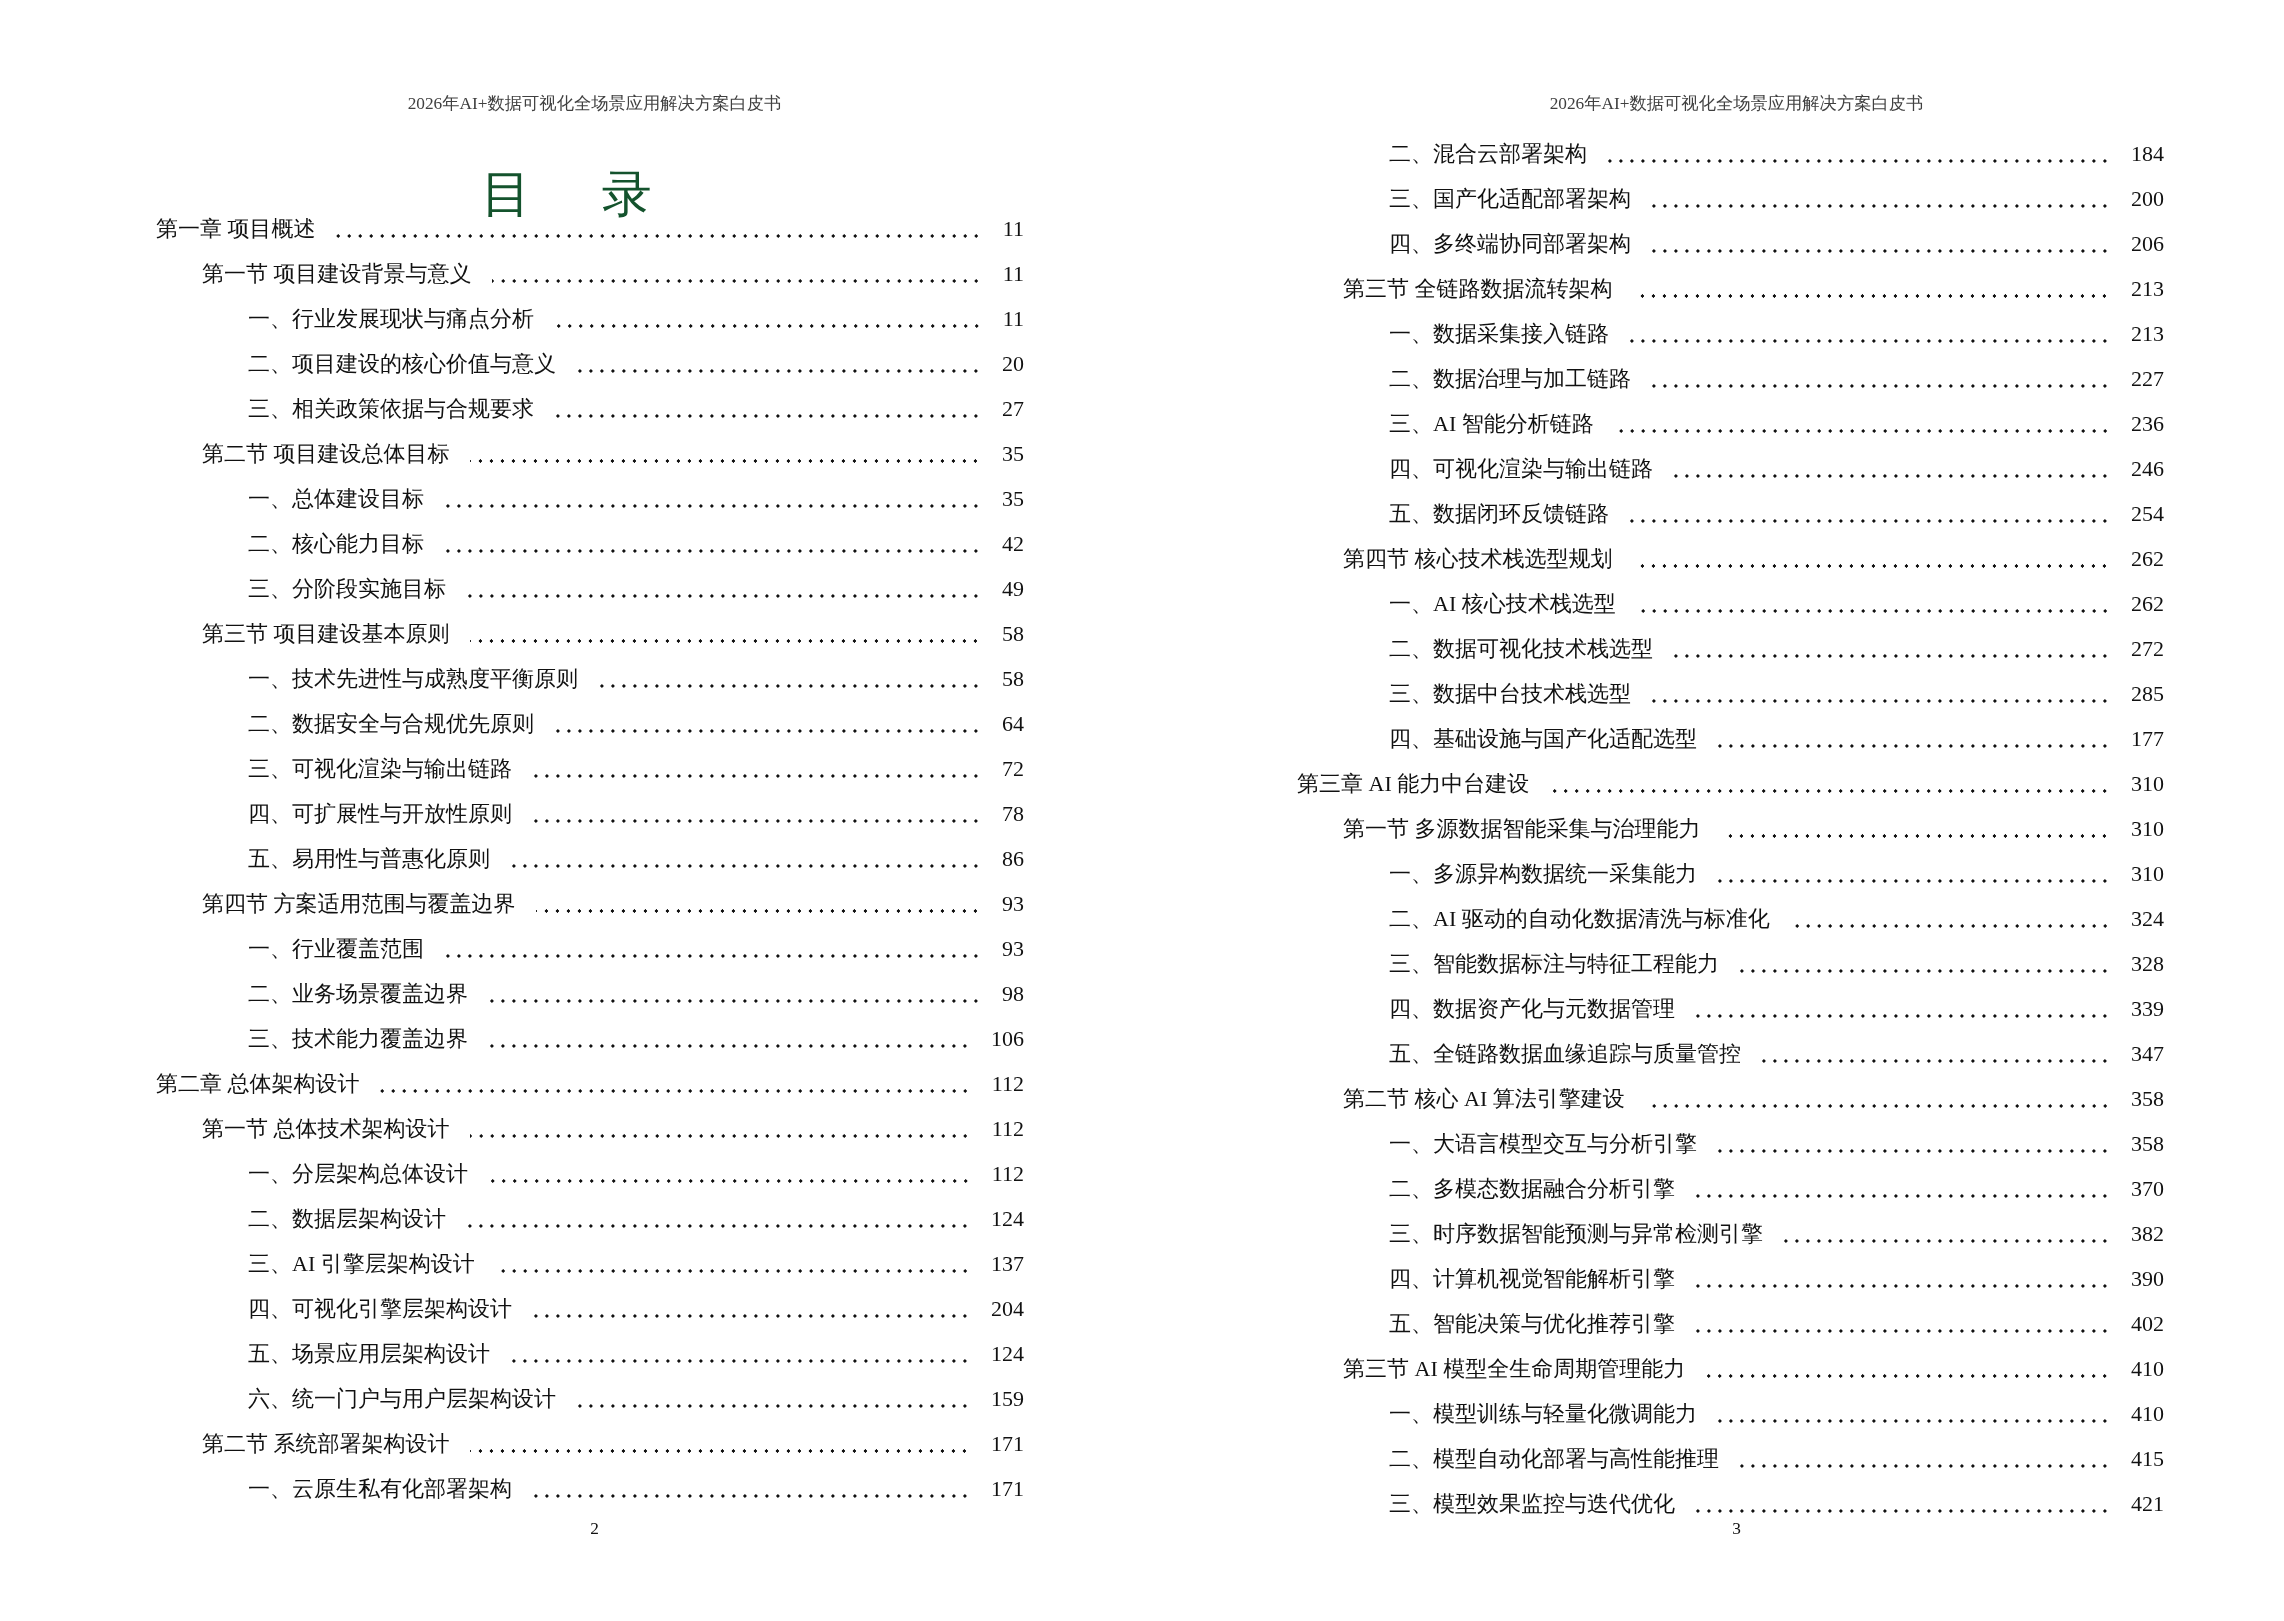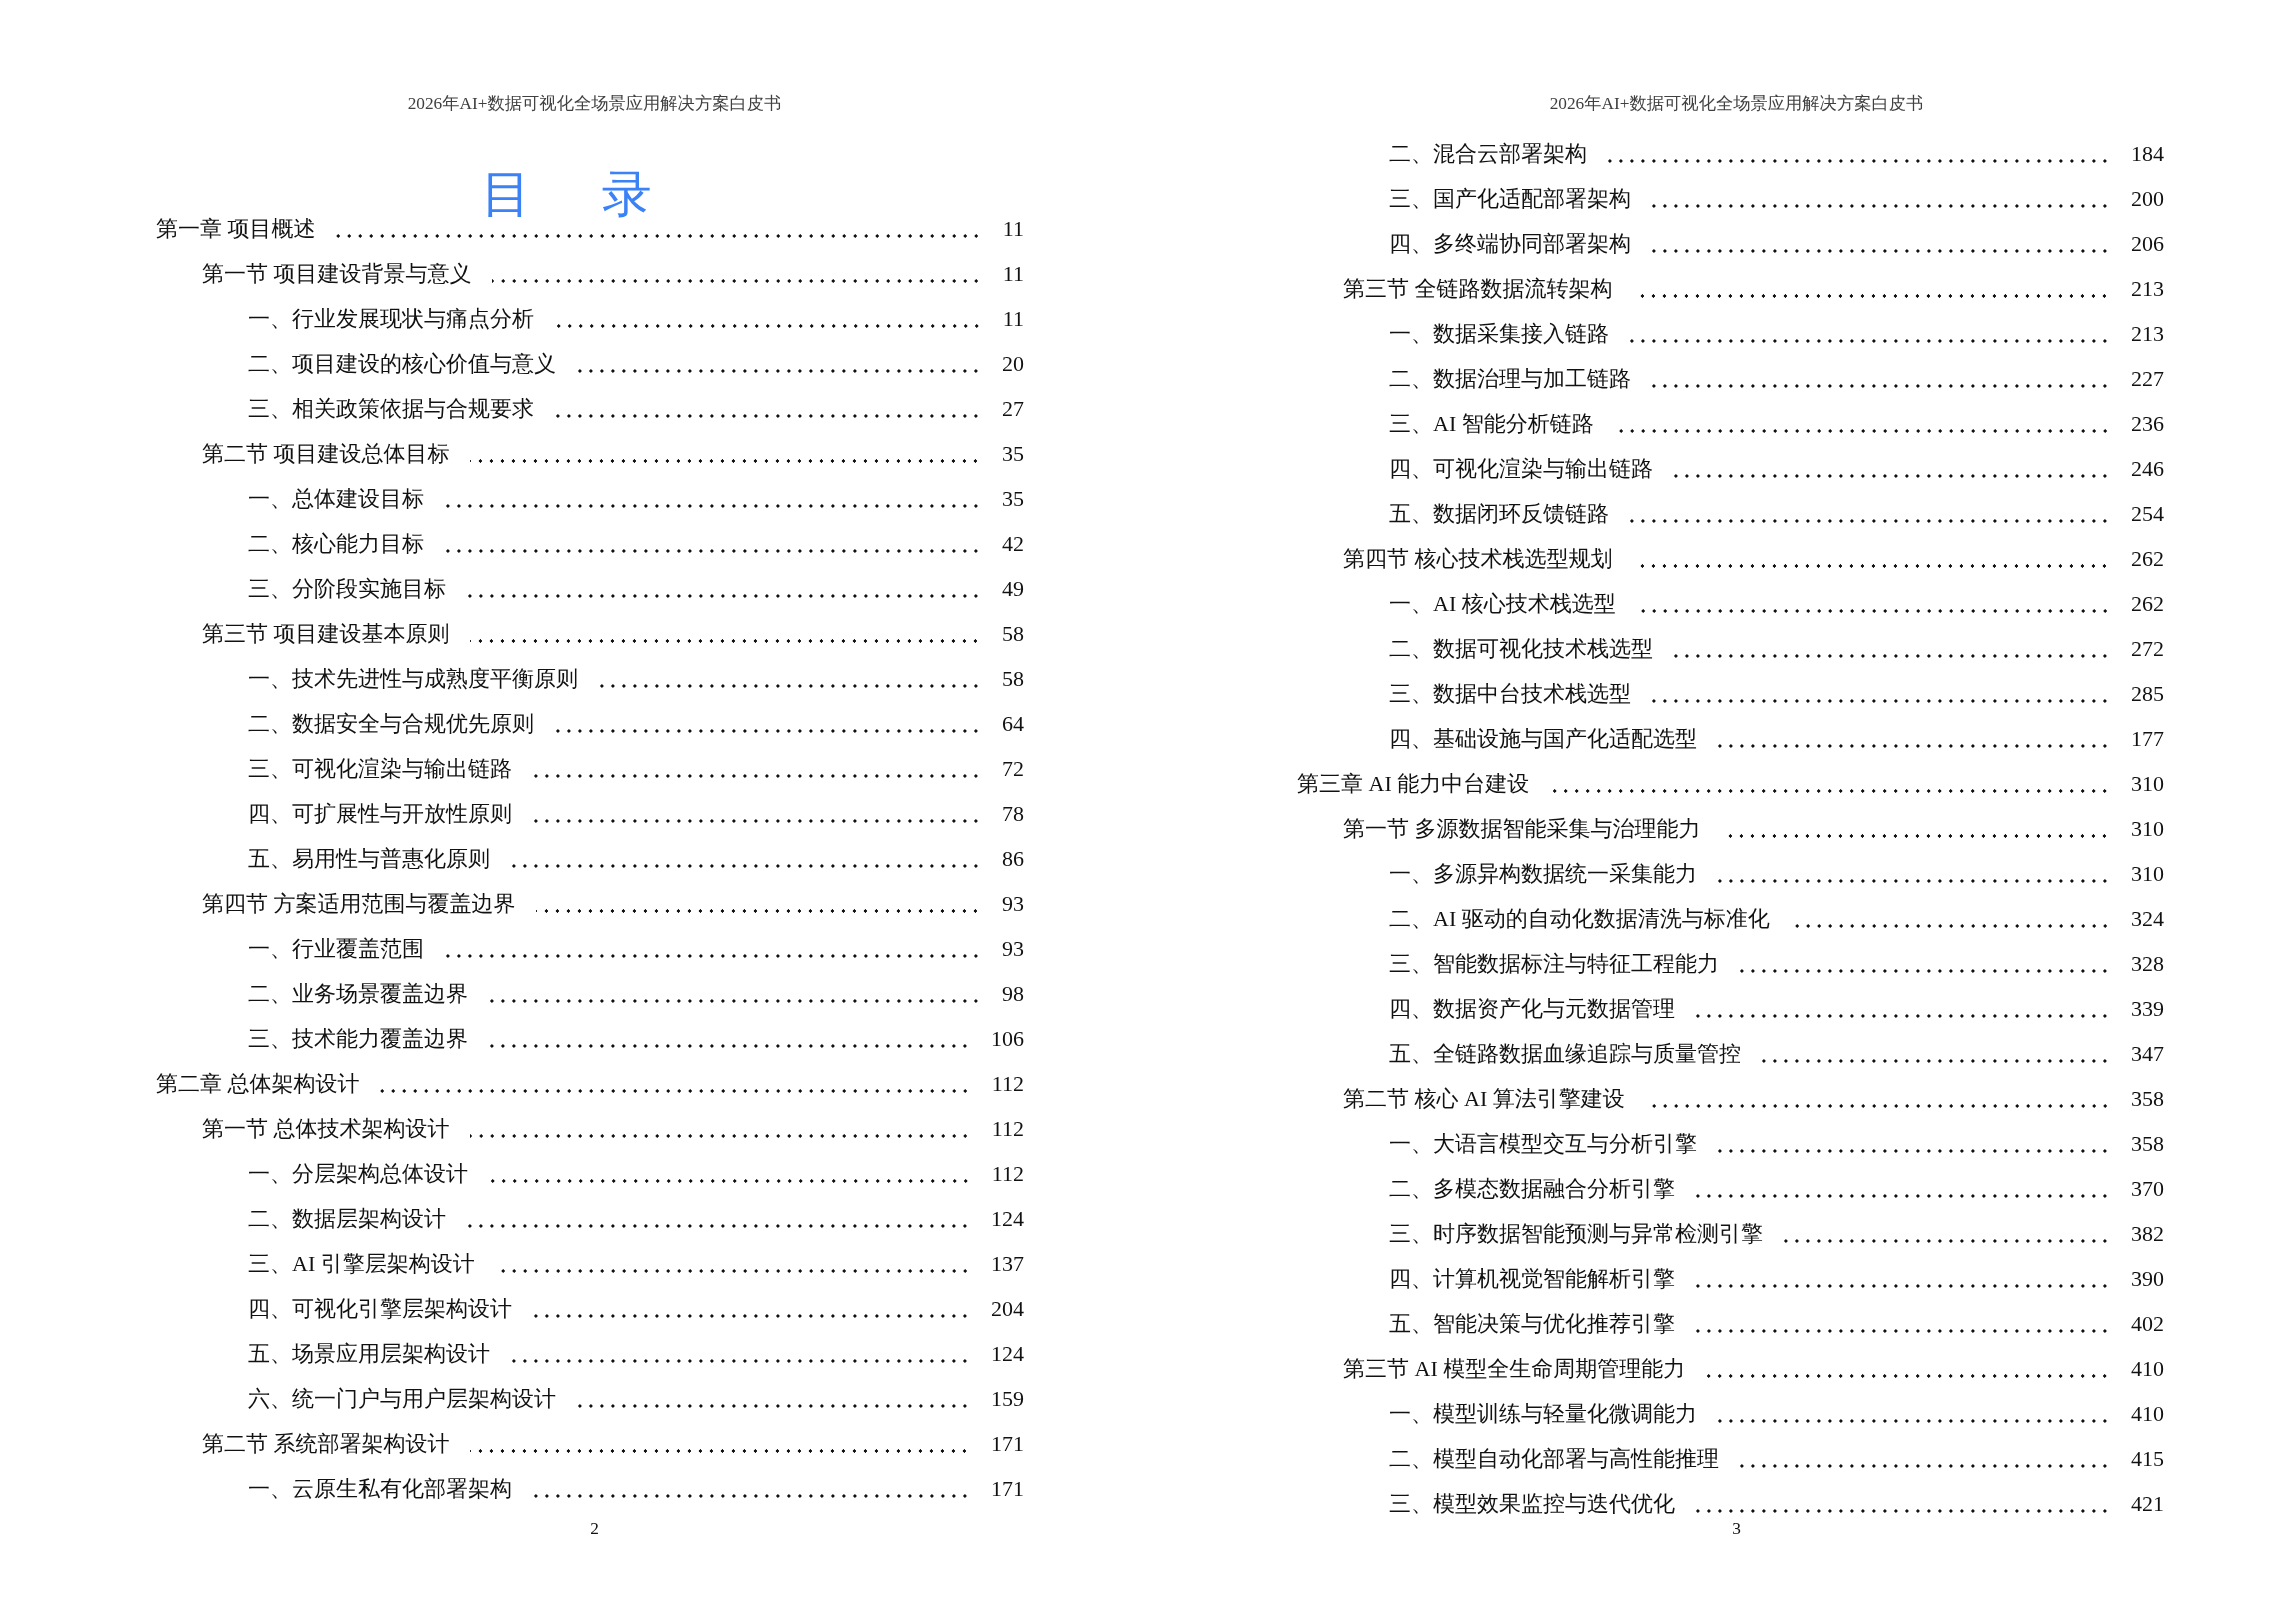--- a/index.html
+++ b/index.html
@@ -41,21 +41,21 @@
   .toc-title {
     position: absolute;
     top: 163px;
     left: 0;
     width: 1162px;
     text-align: center;
     font-size: 50px;
     line-height: 63px;
     letter-spacing: 29px;
     font-weight: normal;
-    color: #3b82f6;
+    color: #14532d;
   }
 
   .toc-list {
     position: absolute;
     margin: 0;
     padding: 0;
     list-style: none;
   }
   .page-left .toc-list { top: 197px; left: 156px; width: 868px; }
   .page-right .toc-list { top: 122px; left: 155px; width: 867px; }

